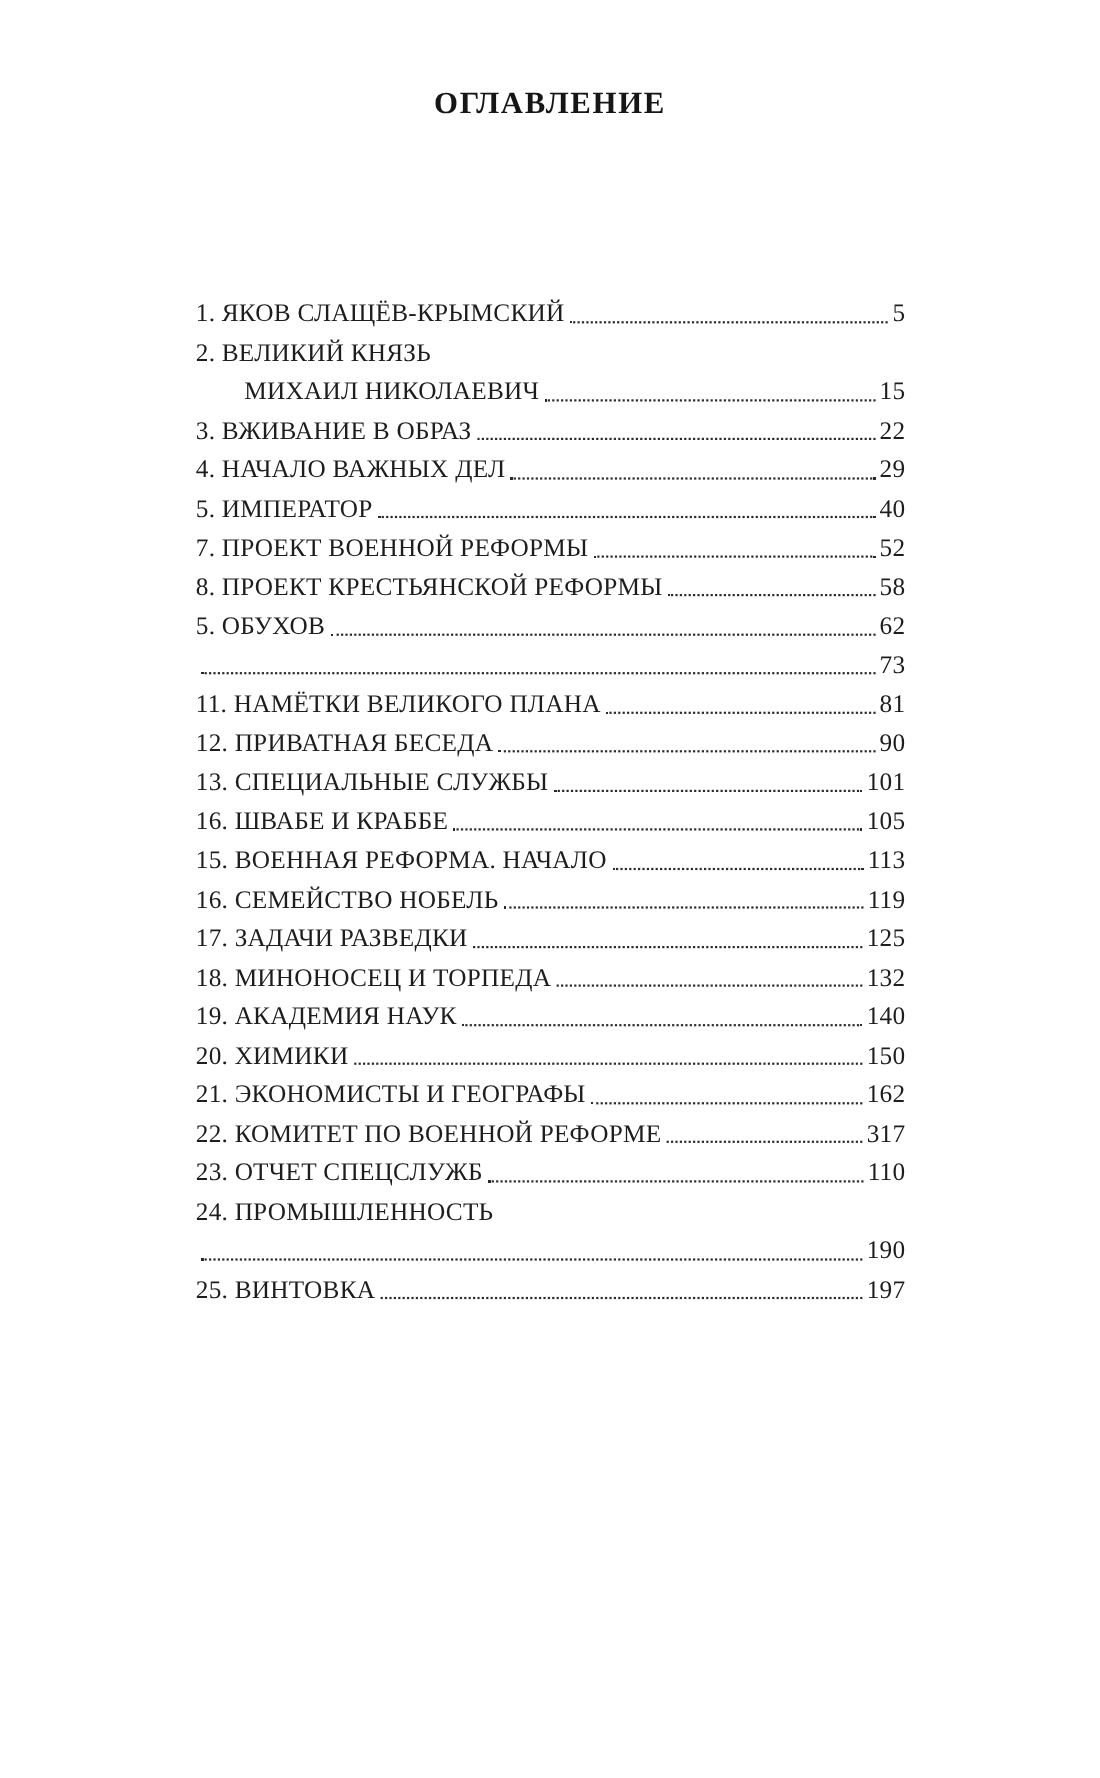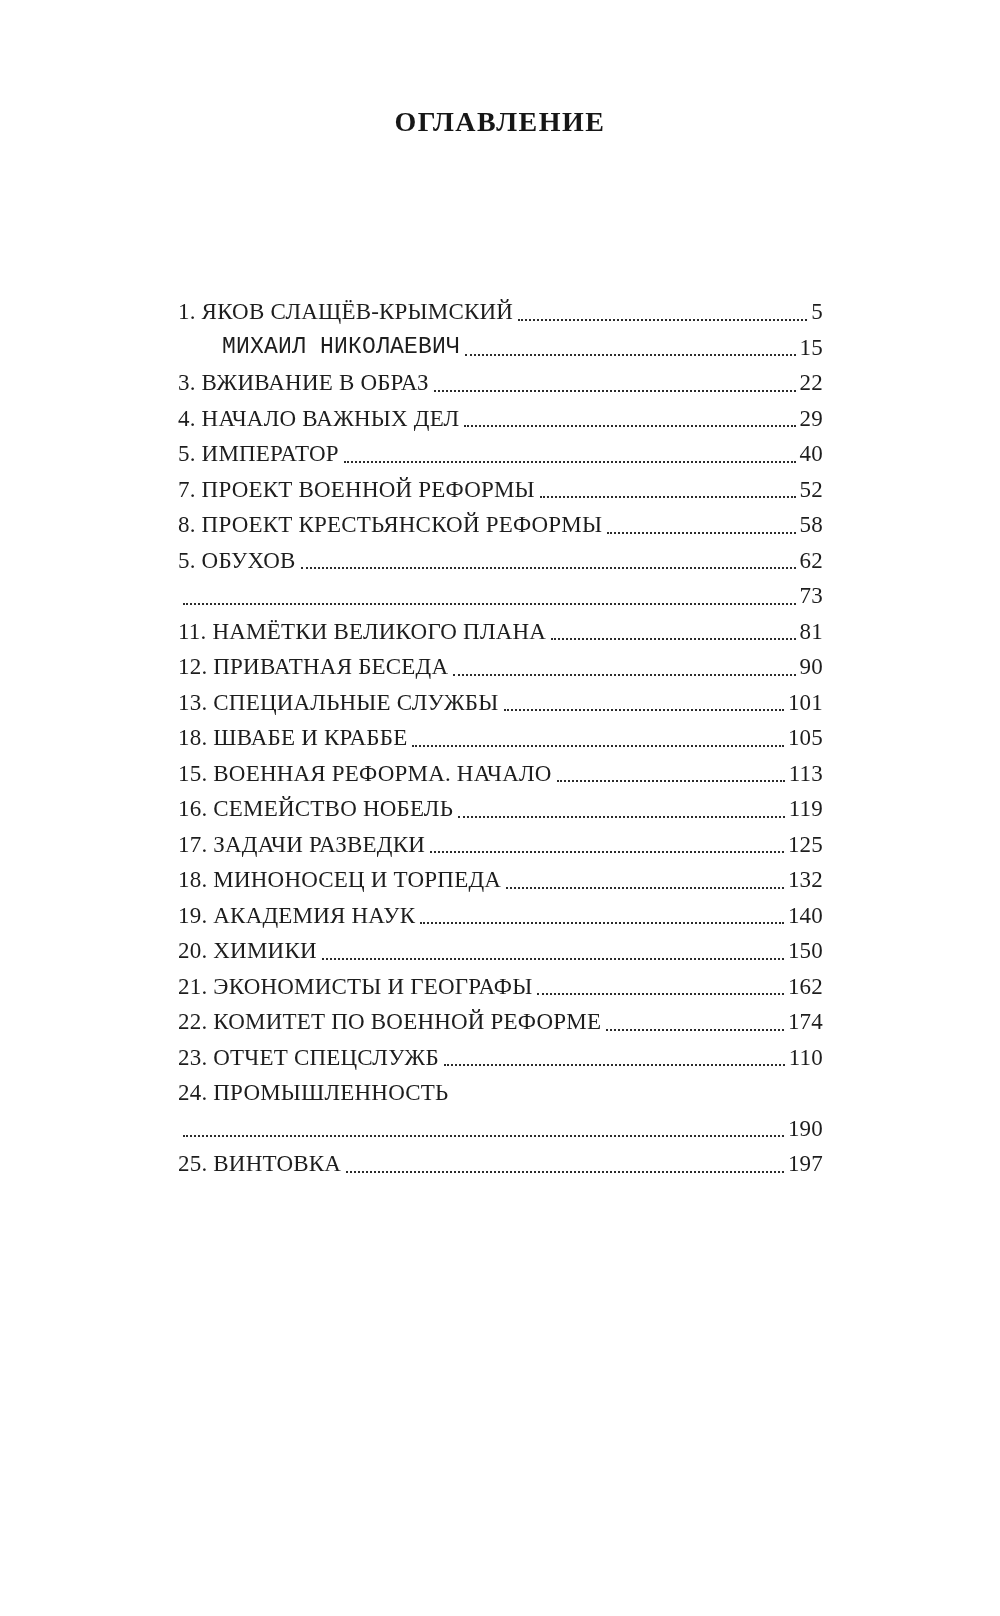--- a/index.html
+++ b/index.html
@@ -17,21 +17,21 @@
   }
 
   .page {
     position: relative;
     width: 1000px;
     height: 1616px;
     background: #ffffff;
   }
 
   .book-title {
-    padding-top: 106px;
+    padding-top: 79px;
     text-align: center;
     font-size: 28px;
     font-weight: bold;
     letter-spacing: 1.5px;
     color: #161616;
   }
 
   .toc {
     margin: 156px 0 0 178px;
     width: 645px;
@@ -47,21 +47,20 @@
     line-height: 35.5px;
     letter-spacing: 0.2px;
   }
 
   .entry-text {
     white-space: nowrap;
   }
 
   .toc-line.cont .entry-text {
     padding-left: 44px;
-    font-family: Liberation Mono, monospace;
   }
 
   .leader {
     flex: 1 1 auto;
     min-width: 10px;
     border-bottom: 2.6px dotted #2b2b2b;
     margin: 0 4px 9px 5px;
   }
 
   .page-num {
@@ -76,20 +75,23 @@
 
   <div class="toc">
       <div class="toc-entry">
         <div class="toc-line">
           <span class="entry-text">1. ЯКОВ СЛАЩЁВ-КРЫМСКИЙ</span>
           <span class="leader"></span>
           <span class="page-num">5</span>
         </div>
       </div>
       <div class="toc-entry">
+        <div class="toc-line">
+          <span class="entry-text">2. ВЕЛИКИЙ КНЯЗЬ</span>
+        </div>
         <div class="toc-line cont">
           <span class="entry-text">МИХАИЛ НИКОЛАЕВИЧ</span>
           <span class="leader"></span>
           <span class="page-num">15</span>
         </div>
       </div>
       <div class="toc-entry">
         <div class="toc-line">
           <span class="entry-text">3. ВЖИВАНИЕ В ОБРАЗ</span>
           <span class="leader"></span>
@@ -153,21 +155,21 @@
       </div>
       <div class="toc-entry">
         <div class="toc-line">
           <span class="entry-text">13. СПЕЦИАЛЬНЫЕ СЛУЖБЫ</span>
           <span class="leader"></span>
           <span class="page-num">101</span>
         </div>
       </div>
       <div class="toc-entry">
         <div class="toc-line">
-          <span class="entry-text">18. ШВАБЕ И КРАББЕ</span>
+          <span class="entry-text">16. ШВАБЕ И КРАББЕ</span>
           <span class="leader"></span>
           <span class="page-num">105</span>
         </div>
       </div>
       <div class="toc-entry">
         <div class="toc-line">
           <span class="entry-text">15. ВОЕННАЯ РЕФОРМА. НАЧАЛО</span>
           <span class="leader"></span>
           <span class="page-num">113</span>
         </div>
@@ -211,21 +213,21 @@
         <div class="toc-line">
           <span class="entry-text">21. ЭКОНОМИСТЫ И ГЕОГРАФЫ</span>
           <span class="leader"></span>
           <span class="page-num">162</span>
         </div>
       </div>
       <div class="toc-entry">
         <div class="toc-line">
           <span class="entry-text">22. КОМИТЕТ ПО ВОЕННОЙ РЕФОРМЕ</span>
           <span class="leader"></span>
-          <span class="page-num">174</span>
+          <span class="page-num">317</span>
         </div>
       </div>
       <div class="toc-entry">
         <div class="toc-line">
           <span class="entry-text">23. ОТЧЕТ СПЕЦСЛУЖБ</span>
           <span class="leader"></span>
           <span class="page-num">110</span>
         </div>
       </div>
       <div class="toc-entry">

